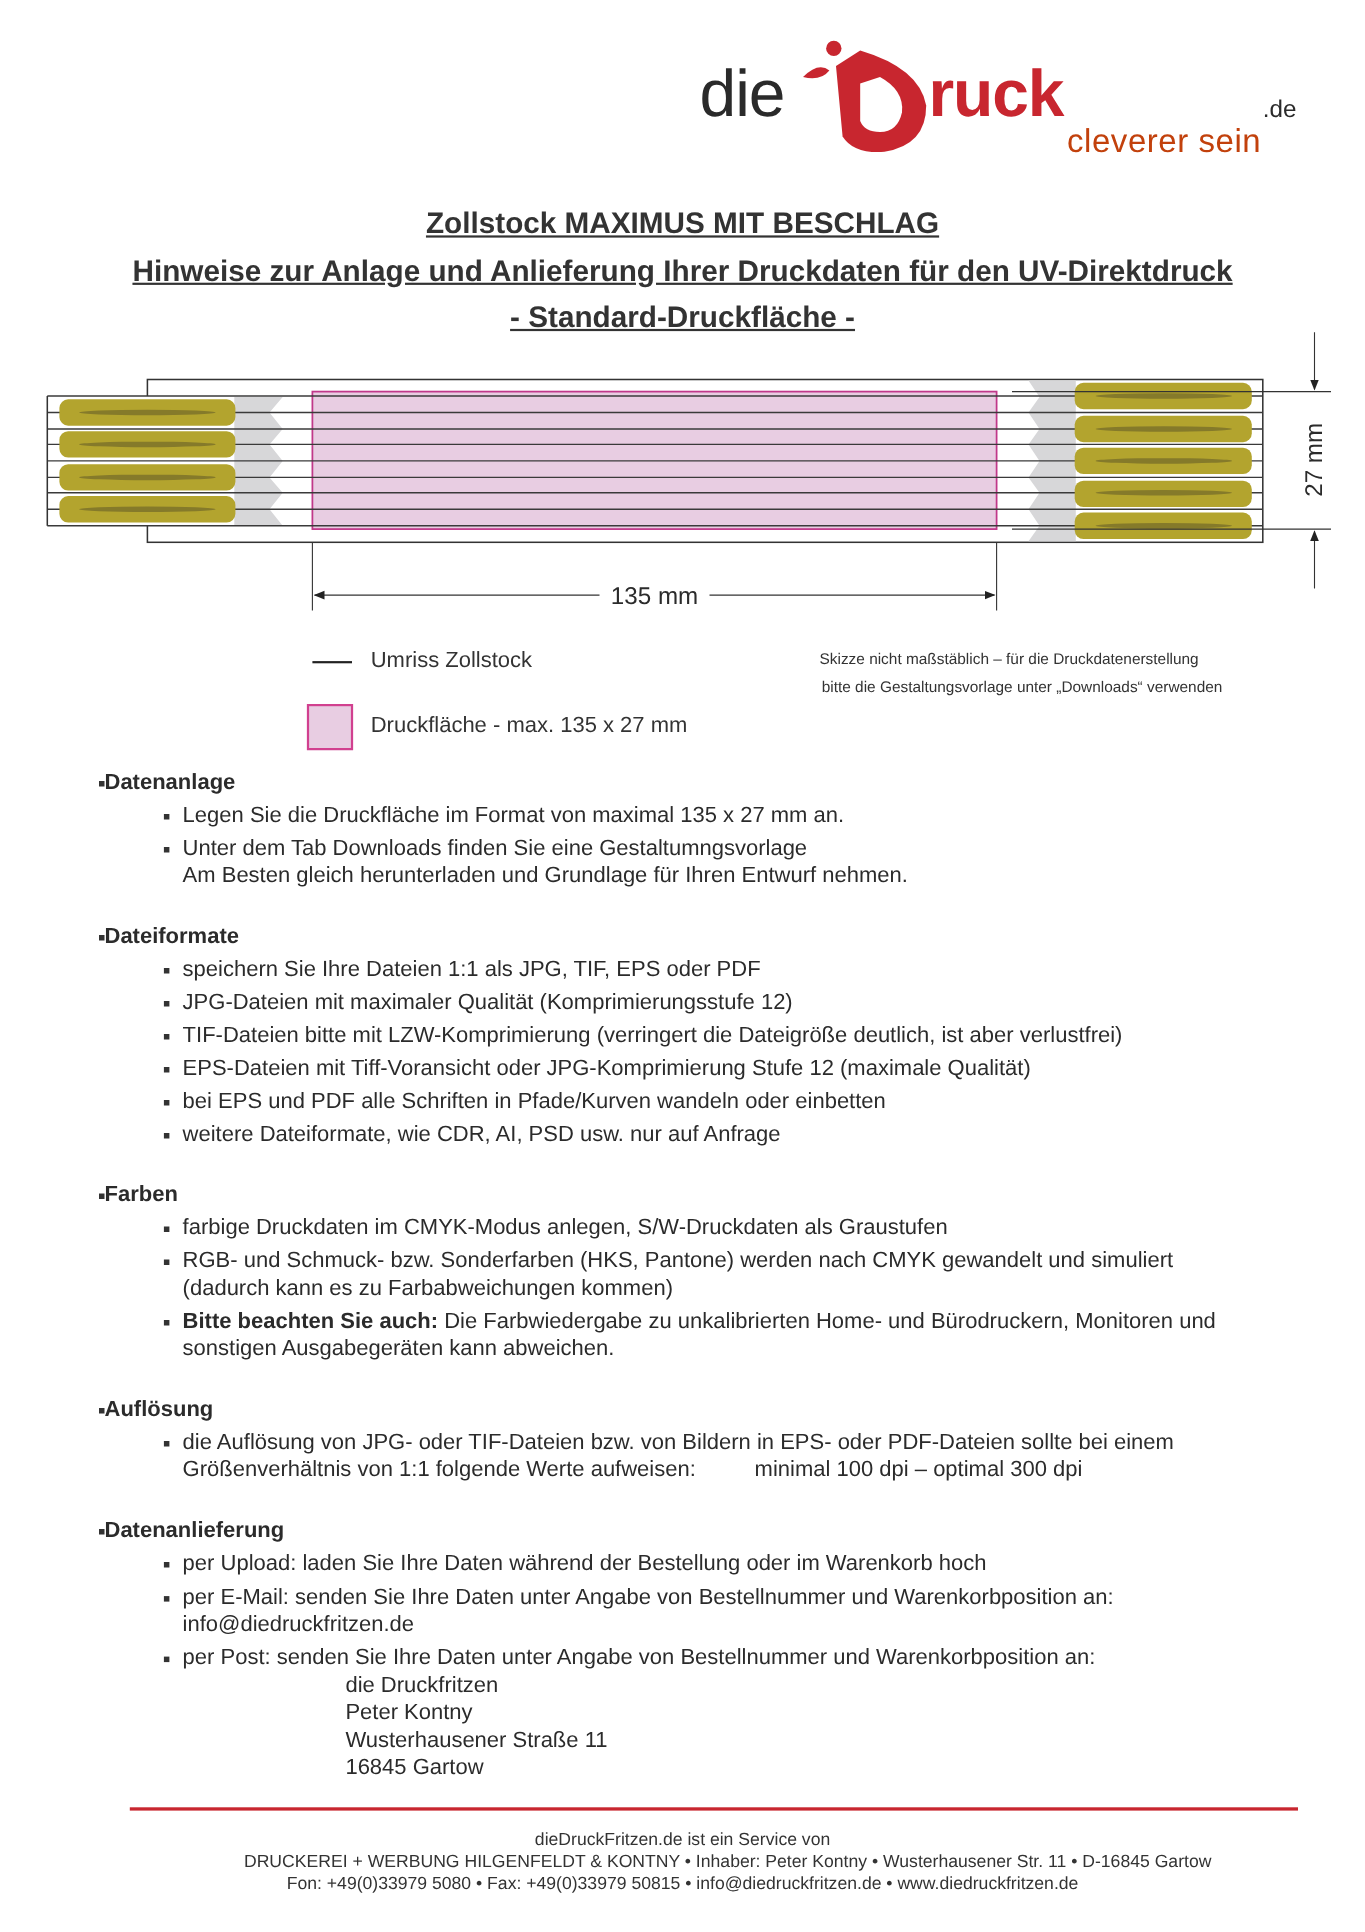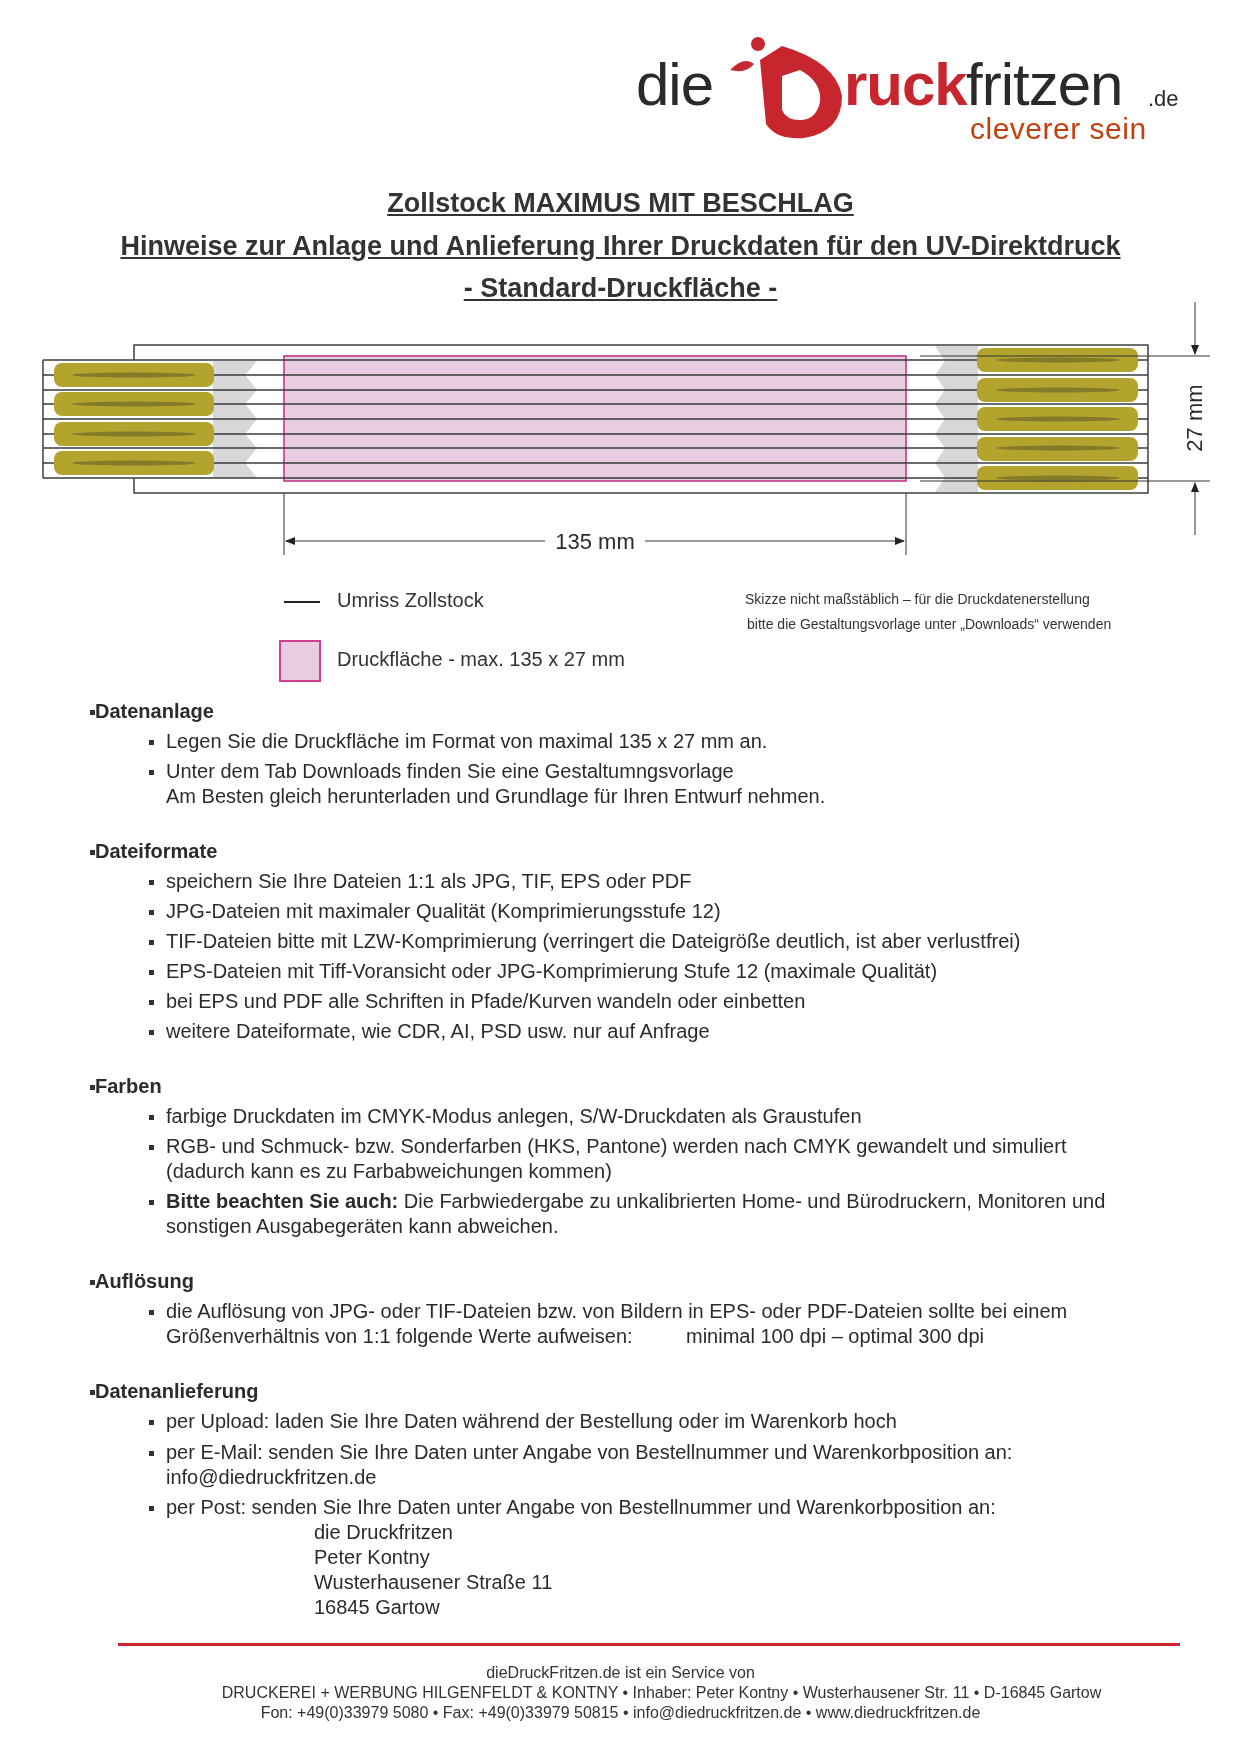--- a/index.html
+++ b/index.html
@@ -47,21 +47,20 @@
 
 <div id="logo">
   <span class="logo-die">die</span>
   <svg class="logo-mark" viewBox="0 0 140 110">
     <circle cx="42" cy="8" r="7" fill="#c8262f"></circle>
     <path d="M14 34 Q28 20 38 28 Q30 38 14 34 Z" fill="#c8262f"></path>
     <path d="M44 24 L66 10 Q120 26 126 60 Q126 96 88 102 Q60 104 50 88 Z" fill="#c8262f"></path>
     <path d="M66 40 L84 34 Q106 46 104 66 Q100 84 84 84 Q70 84 66 74 Z" fill="#ffffff"></path>
   </svg>
   <span class="logo-ruck">ruck</span>
-  <span class="logo-fritzen">fritzen</span>
   <span class="logo-de">.de</span>
   <span class="logo-tagline">cleverer sein</span>
 </div>
 
 <div class="title" style="top:188px;">Zollstock MAXIMUS MIT BESCHLAG</div>
 <div class="title" style="top:231px;">Hinweise zur Anlage und Anlieferung Ihrer Druckdaten für den UV-Direktdruck</div>
 <div class="title" style="top:273px;">- Standard-Druckfläche -</div>
 
 <svg id="diagram" viewBox="0 300 1241 260">
   <defs>

